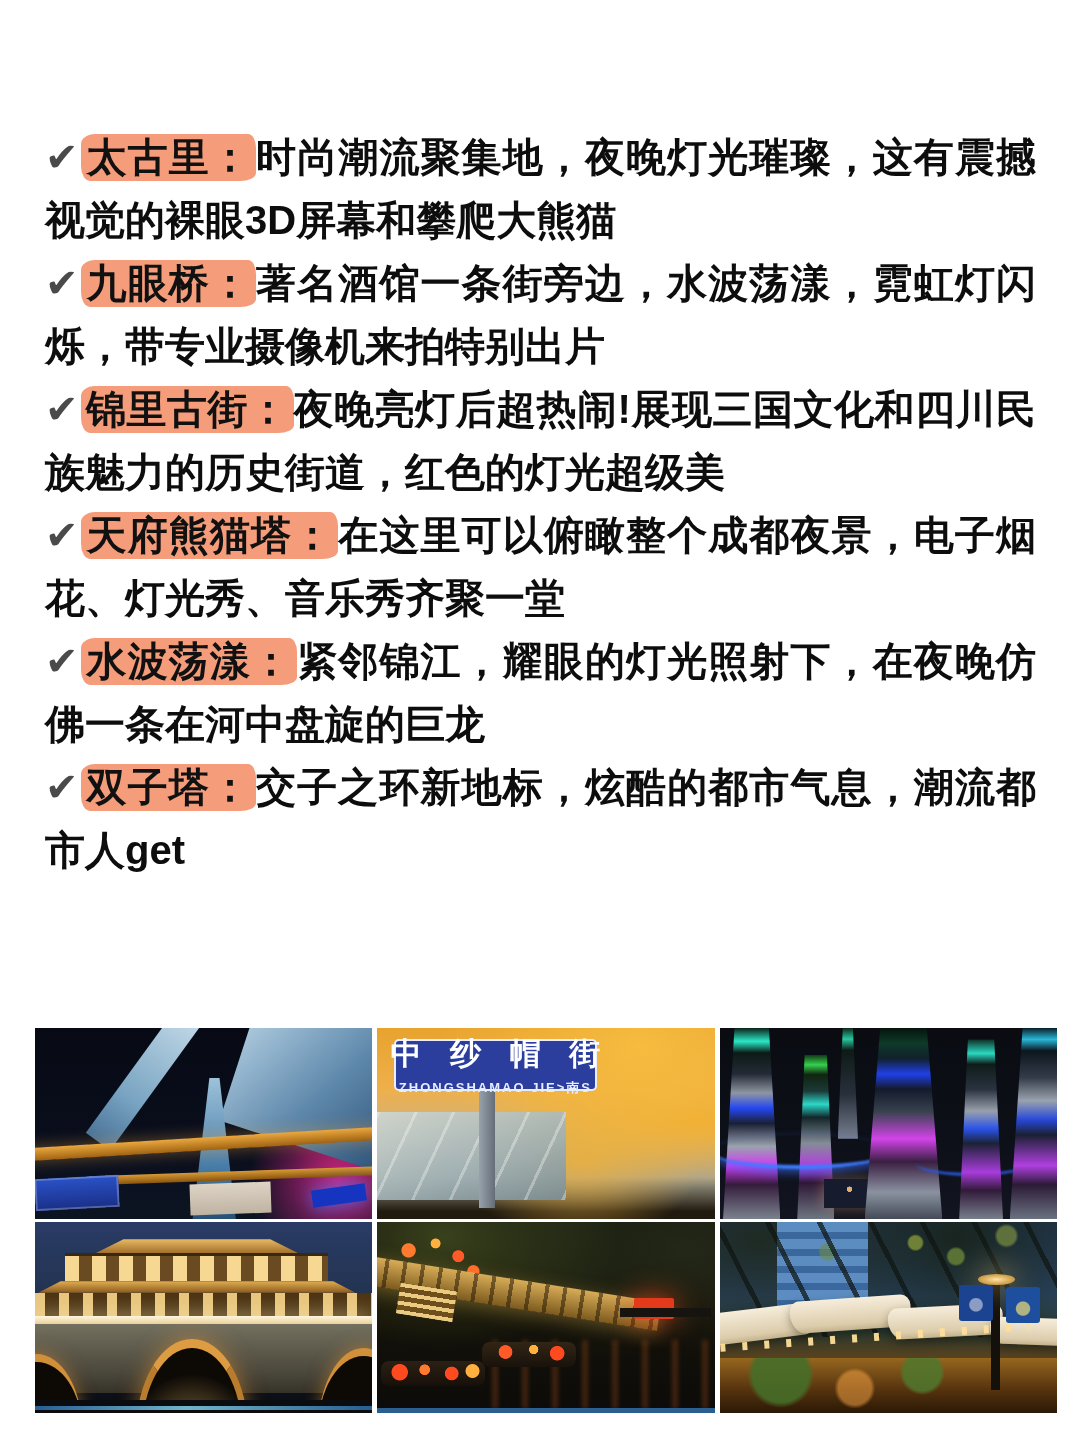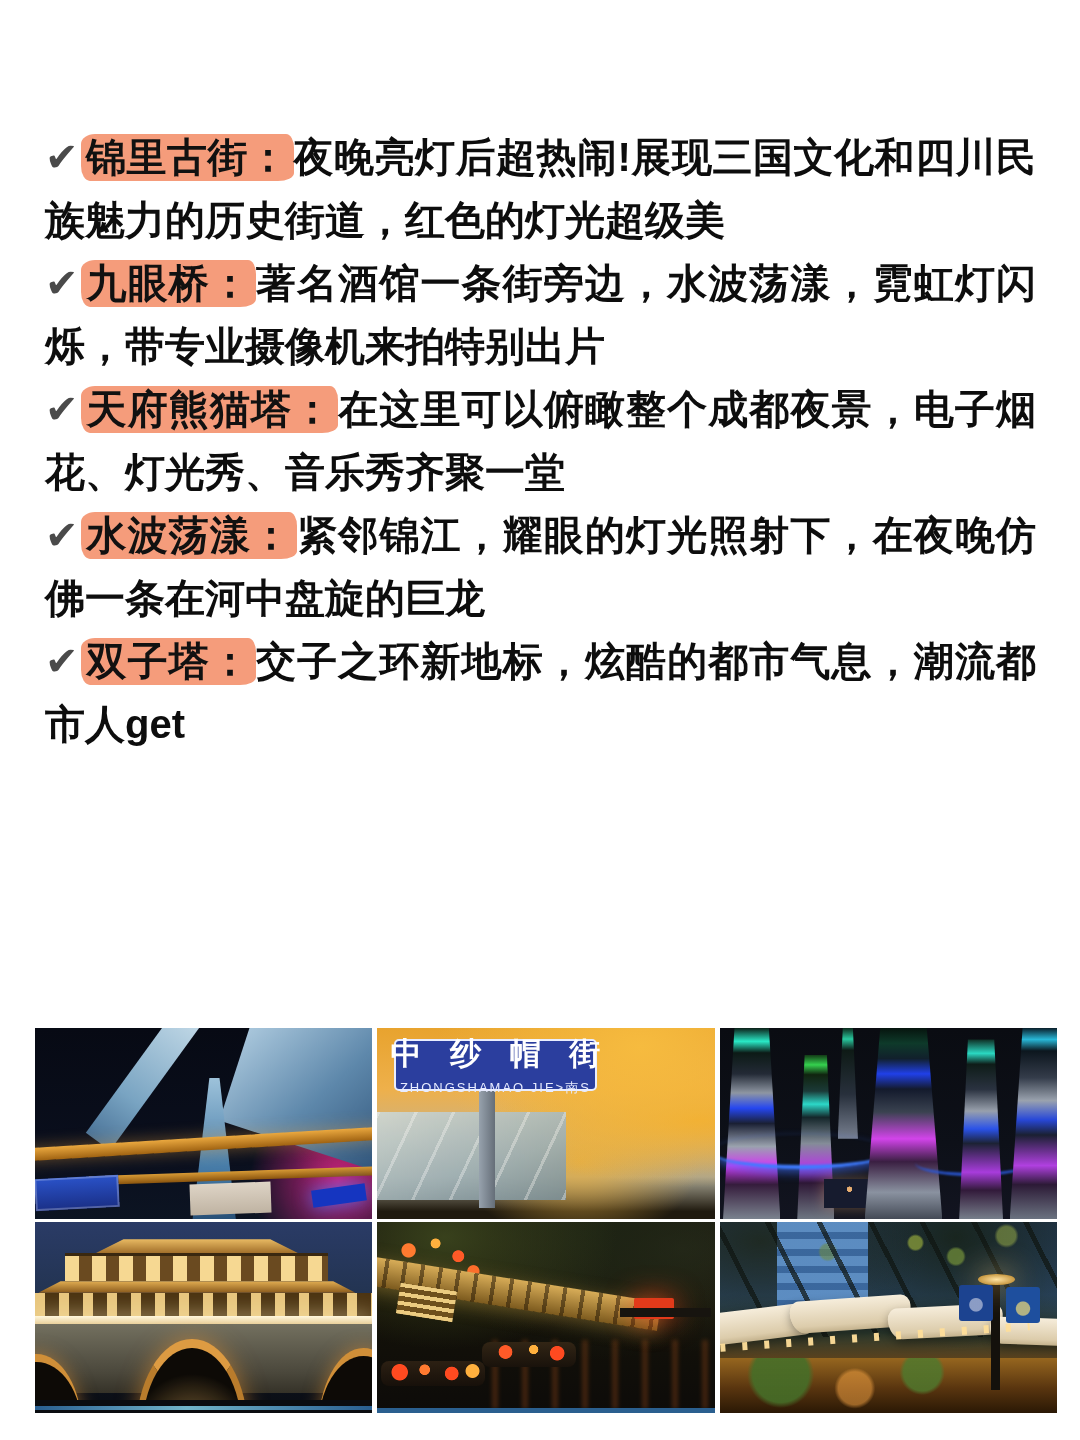--- a/index.html
+++ b/index.html
@@ -67,21 +67,21 @@
         background:repeating-linear-gradient(115deg, rgba(255,255,255,.35) 0 3px, transparent 3px 34px),
                    linear-gradient(160deg,#cfd8d4,#9fb0b4 60%,#7b8e95); }
   .p2-post { left:30%; top:32%; width:5%; height:62%;
         background:linear-gradient(90deg,#97a2ad,#656e78); }
   .p2-sign { left:5%; top:6%; width:60%; height:27%; background:#2b3e9e;
         border:2px solid #e9edff; border-radius:5px; display:flex;
         flex-direction:column; align-items:center; justify-content:center;
         position:absolute; }
   .p2-sign-main { position:static; color:#fff; font-size:31px; font-weight:700;
         letter-spacing:10px; white-space:nowrap; text-indent:10px; }
-  .p2-sign-sub { position:static; color:#e7ecff; font-size:13px; font-weight:400;
+  .p2-sign-sub { position:static; color:#e7ecff; font-size:13px; font-weight:700;
         letter-spacing:2px; margin-top:4px; white-space:nowrap; }
 
   
   .p3 { background:linear-gradient(180deg,#0a0c12 0%,#0d1018 60%,#121420 100%); }
   .col { bottom:0; clip-path:polygon(20% 0,80% 0,100% 100%,0 100%); }
   .colA { left:1%; width:17%; height:100%;
       background:linear-gradient(180deg,#0c2018 0%,#29e9c6 7%,#0c1a16 13%,#232a36 24%,
                  #8e96a2 34%,#2546f0 42%,#1a2034 50%,#9aa2ae 62%,#cf3cf0 72%,#351c3c 82%,#7a828e 100%); }
   .colB { left:23%; width:11%; height:86%;
       background:linear-gradient(180deg,#123a16 0%,#35d14e 6%,#10240f 12%,#1b3a38 22%,
@@ -212,22 +212,23 @@
   .p6-banner2 { right:19%; top:33%; width:10%; height:19%; border-radius:3px;
       background:radial-gradient(circle at 50% 55%, rgba(230,230,240,.55) 0 24%, transparent 28%),#1c4390; }
 </style>
 </head>
 <body>
 
 <div class="page">
 
 
   <div class="list">
+    <p class="item"><span class="check">✔</span><span class="loc">太古里：</span><span class="desc">时尚潮流聚集地，夜晚灯光璀璨，这有震撼视觉的裸眼3D屏幕和攀爬大熊猫</span></p>
+    <p class="item"><span class="check">✔</span><span class="loc">九眼桥：</span><span class="desc">著名酒馆一条街旁边，水波荡漾，霓虹灯闪烁，带专业摄像机来拍特别出片</span></p>
     <p class="item"><span class="check">✔</span><span class="loc">锦里古街：</span><span class="desc">夜晚亮灯后超热闹!展现三国文化和四川民族魅力的历史街道，红色的灯光超级美</span></p>
-    <p class="item"><span class="check">✔</span><span class="loc">九眼桥：</span><span class="desc">著名酒馆一条街旁边，水波荡漾，霓虹灯闪烁，带专业摄像机来拍特别出片</span></p>
     <p class="item"><span class="check">✔</span><span class="loc">天府熊猫塔：</span><span class="desc">在这里可以俯瞰整个成都夜景，电子烟花、灯光秀、音乐秀齐聚一堂</span></p>
     <p class="item"><span class="check">✔</span><span class="loc">水波荡漾：</span><span class="desc">紧邻锦江，耀眼的灯光照射下，在夜晚仿佛一条在河中盘旋的巨龙</span></p>
     <p class="item"><span class="check">✔</span><span class="loc">双子塔：</span><span class="desc">交子之环新地标，炫酷的都市气息，潮流都市人get</span></p>
   </div>
 
   <div class="grid">
 
     <div class="photo p1">
       <div class="p1-slab"></div>
       <div class="p1-beam"></div>

